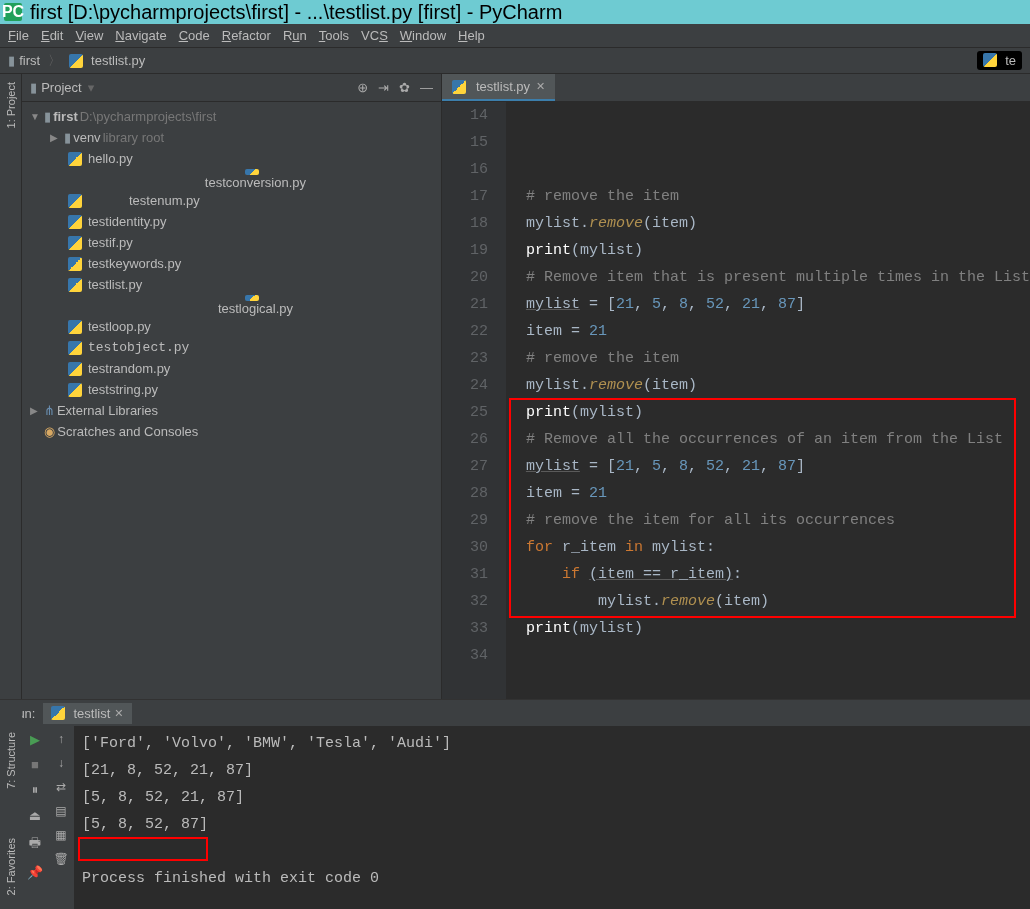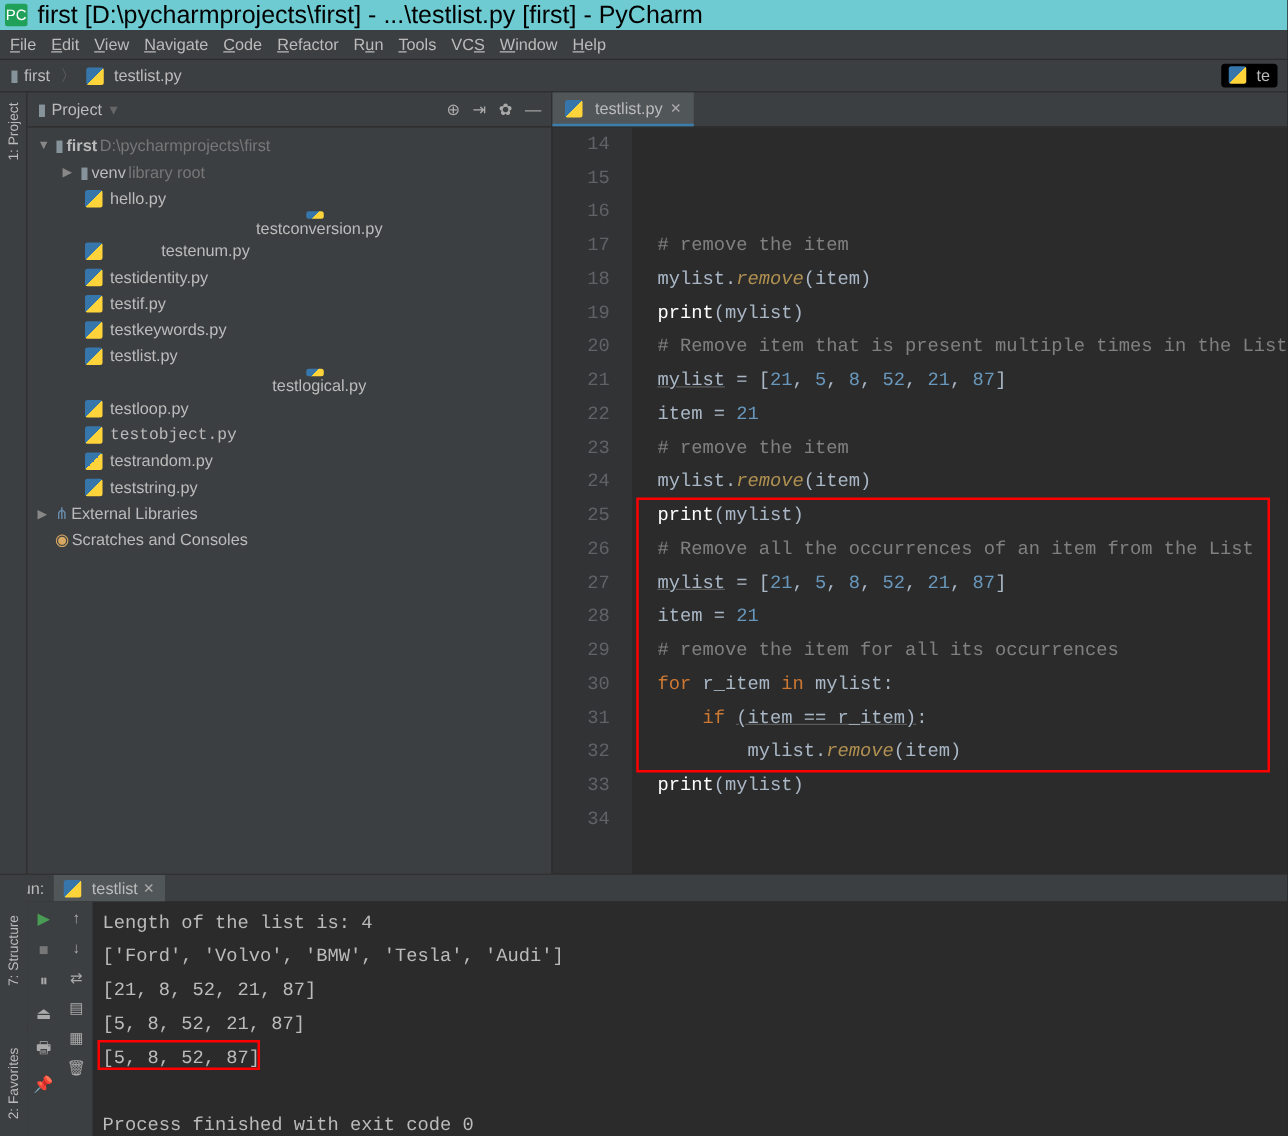--- a/index.html
+++ b/index.html
@@ -18,22 +18,22 @@
   height: 24px;
   display: flex;
   align-items: center;
   padding: 0 4px;
 }
 .pc-logo {
   width: 18px;
   height: 18px;
   background: #21a05a;
   color: #fff;
-  font-size: 12px;
-  font-weight: normal;
+  font-size: 16px;
+  font-weight: bold;
   display: flex;
   align-items: center;
   justify-content: center;
   margin-right: 8px;
   border-radius: 2px;
 }
 .title-text {
   flex: 1;
   text-align: left;
   font-size: 20px;
@@ -461,21 +461,20 @@
     <div class="run-toolbar2">
       <span style="color:#aaa">↑</span>
       <span style="color:#aaa">↓</span>
       <span style="color:#aaa">⇄</span>
       <span style="color:#aaa">▤</span>
       <span style="color:#aaa">▦</span>
       <span style="color:#aaa">🗑</span>
     </div>
     <div class="run-console" id="console">
       <div class="highlight-box" style="left:4px;top:111px;width:130px;height:24px;"></div>
-    <div>Length of the list is: 4</div>
         <div>['Ford', 'Volvo', 'BMW', 'Tesla', 'Audi']</div>
         <div>[21, 8, 52, 21, 87]</div>
         <div>[5, 8, 52, 21, 87]</div>
         <div>[5, 8, 52, 87]</div>
         <div>&nbsp;</div>
         <div>Process finished with exit code 0</div>
       </div>
   </div>
 </div>
 

